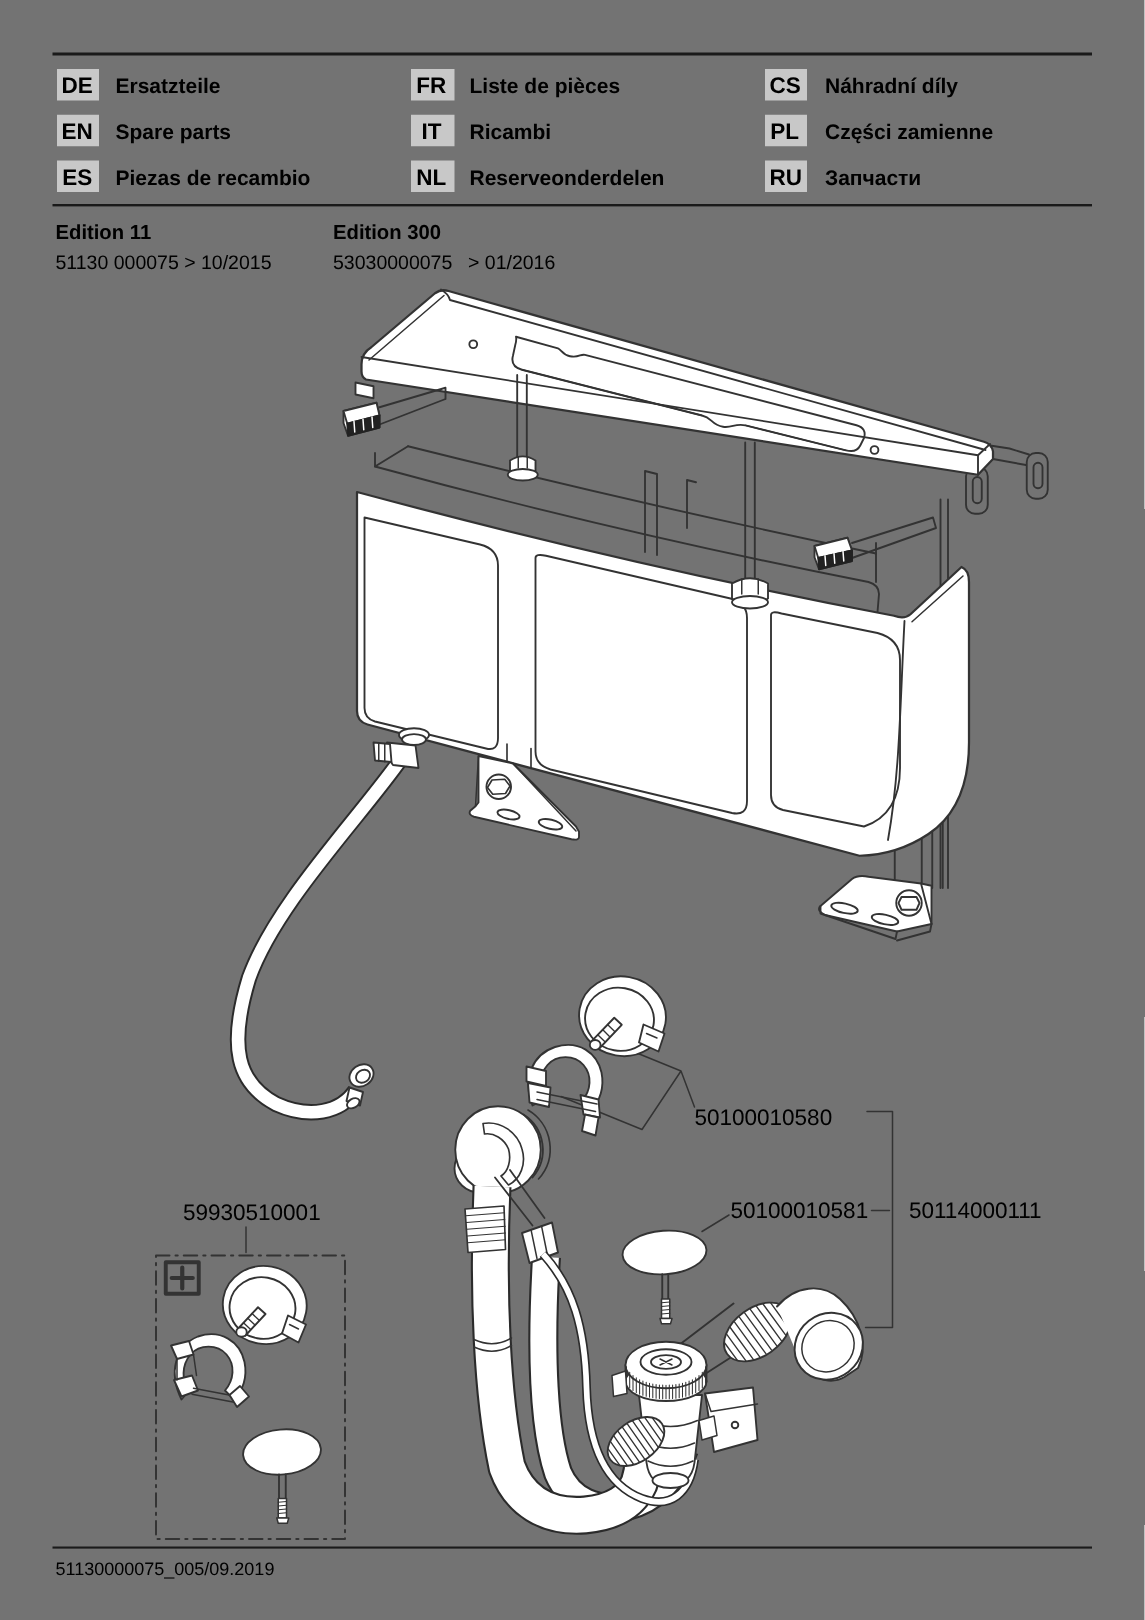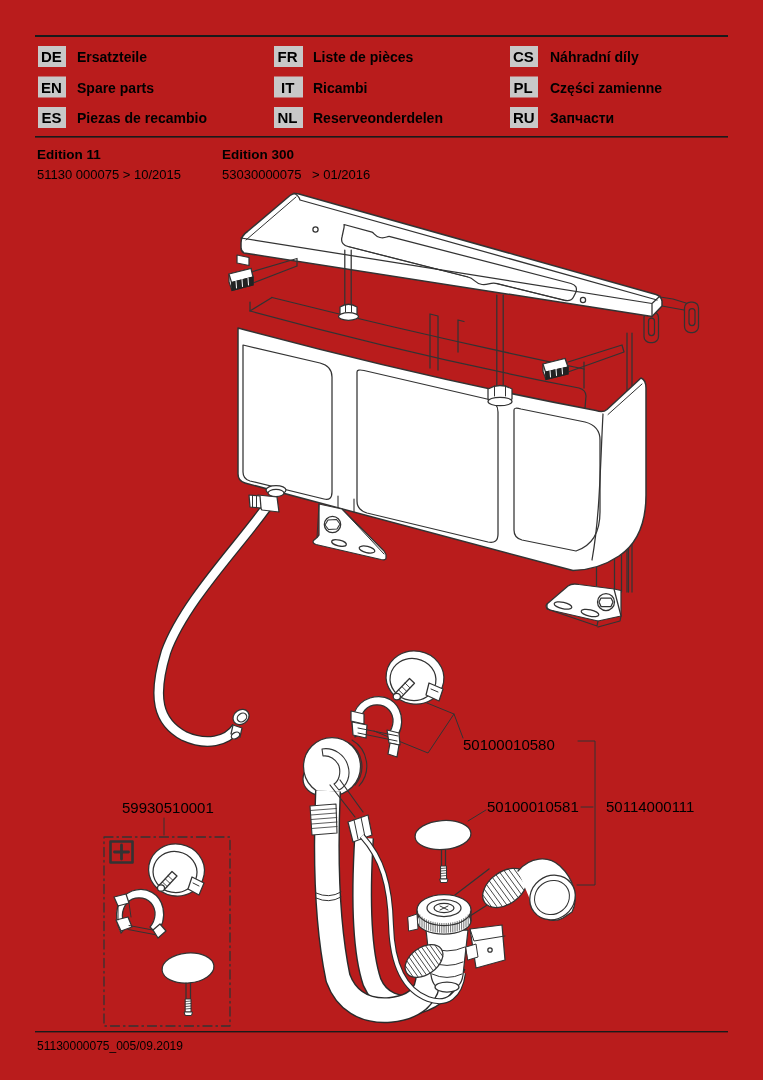--- a/index.html
+++ b/index.html
@@ -1,16 +1,16 @@
 <!DOCTYPE html>
 <html><head>
 <meta charset="utf-8">
 <style>
   html,body{margin:0;padding:0;background:#fff;}
-  #page{position:relative;width:763px;height:1080px;background:#b91c1c;overflow:hidden;
+  #page{position:relative;width:763px;height:1080px;background:#737373;overflow:hidden;
         font-family:"Liberation Sans",sans-serif;}
   svg{position:absolute;left:0;top:0;}
   text{font-family:"Liberation Sans",sans-serif;fill:#000;}
   .code{font-weight:bold;font-size:15px;}
   .lang{font-weight:bold;font-size:14px;}
   .edb{font-weight:bold;font-size:13.5px;}
   .edn{font-size:13px;}
   .pn{font-size:15px;}
   .ft{font-size:12px;}
 </style>

